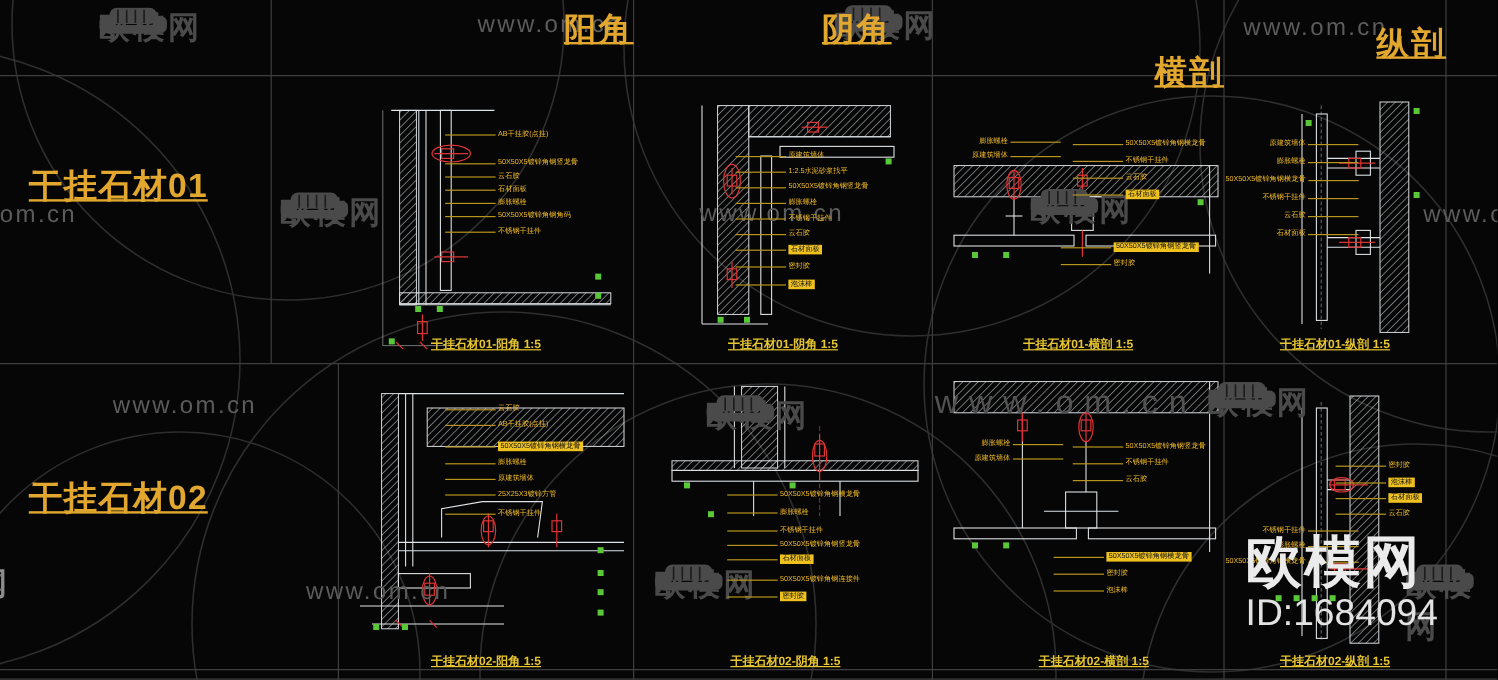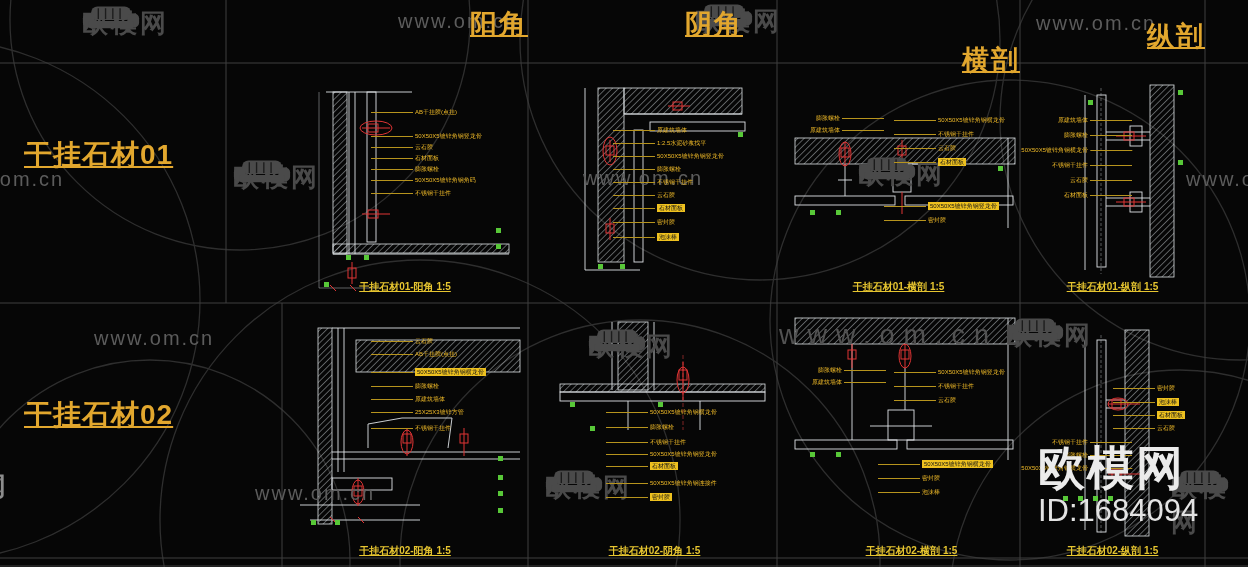--- a/index.html
+++ b/index.html
@@ -288,20 +288,21 @@
 
   <div class="col-header" style="left:282px;width:246px;">阳角</div>
   <div class="col-header" style="left:528px;width:215px;">阴角</div>
   <div class="col-header" style="left:777px;width:243px;margin-top:36px;">横剖</div>
   <div class="col-header" style="left:1020px;width:185px;margin-top:12px;">纵剖</div>
 
   <div class="row-label" style="top:136px;">干挂石材01</div>
   <div class="row-label" style="top:396px;">干挂石材02</div>
 
   <div class="caption" style="left:282px;top:280px;width:246px;">干挂石材01-阳角 1:5</div>
+  <div class="caption" style="left:528px;top:280px;width:249px;">干挂石材01-阴角 1:5</div>
   <div class="caption" style="left:777px;top:280px;width:243px;">干挂石材01-横剖 1:5</div>
   <div class="caption" style="left:1020px;top:280px;width:185px;">干挂石材01-纵剖 1:5</div>
   <div class="caption" style="left:282px;top:544px;width:246px;">干挂石材02-阳角 1:5</div>
   <div class="caption" style="left:528px;top:544px;width:253px;">干挂石材02-阴角 1:5</div>
   <div class="caption" style="left:777px;top:544px;width:269px;">干挂石材02-横剖 1:5</div>
   <div class="caption" style="left:1020px;top:544px;width:185px;">干挂石材02-纵剖 1:5</div>
 
   <div id="ann-layer">
       <div class="ann" style="left: 415px; top: 112px;">AB干挂胶(点挂)</div>
       <div class="ann" style="left: 415px; top: 136px;">50X50X5镀锌角钢竖龙骨</div>

